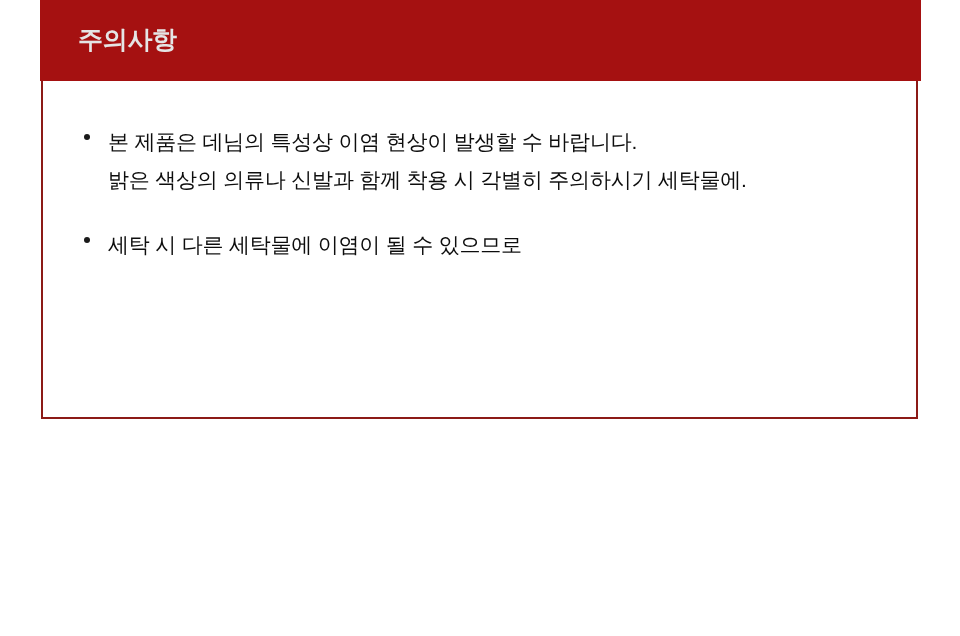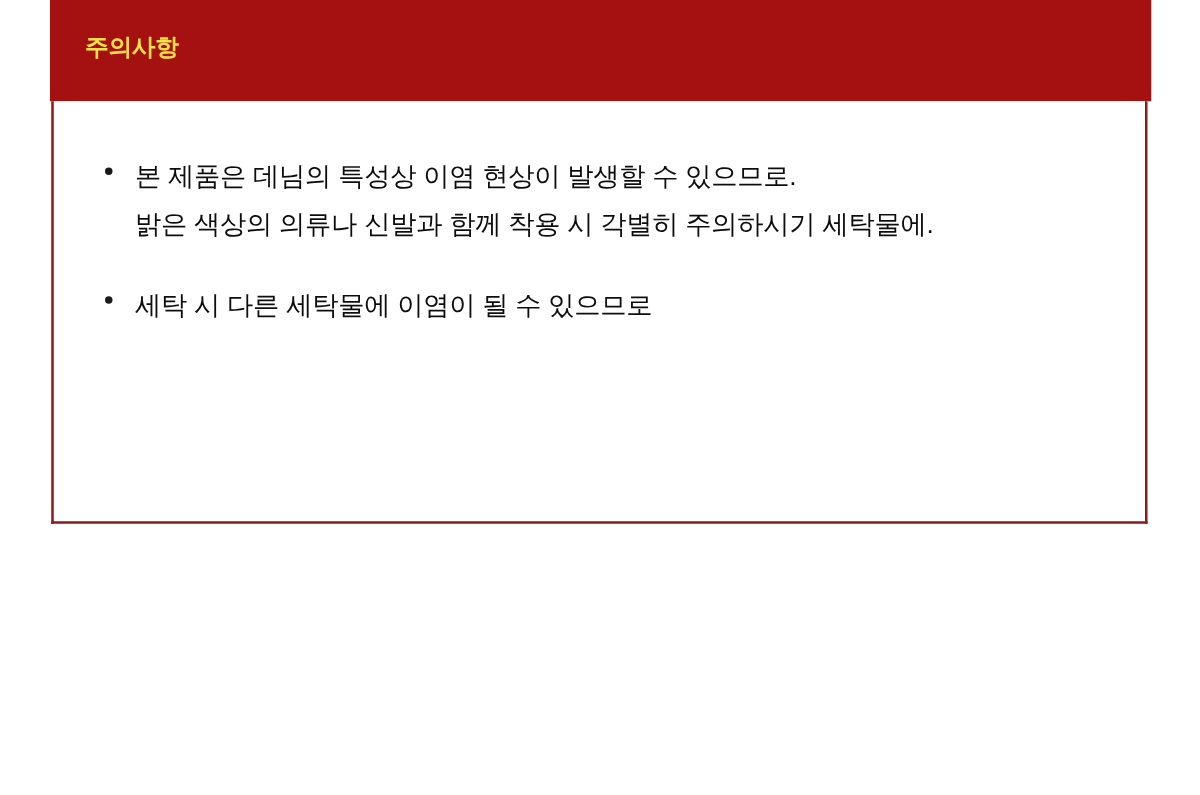--- a/index.html
+++ b/index.html
@@ -24,24 +24,24 @@
 
   
   #notice-header {
     position: relative;
     height: 81px;
     background: #a51111;
     box-sizing: border-box;
   }
   #notice-title {
     position: absolute;
-    left: 28px;
+    left: 38px;
     top: 22px;
-    color: #fde047;
-    font-size: 19px;
+    color: #e5e5e5;
+    font-size: 25px;
     font-weight: bold;
     letter-spacing: -0.3px;
     line-height: 34px;
     white-space: nowrap;
   }
 
   
   #notice-body {
     position: relative;
     margin-left: 1px;
@@ -91,21 +91,21 @@
 <div id="notice-panel">
 
   <div id="notice-header">
     <div id="notice-title">주의사항</div>
   </div>
 
   <div id="notice-body">
     <div id="notice-list">
         <div class="notice-item">
           <span class="bullet-marker"></span>
-          <span class="notice-line">본 제품은 데님의 특성상 이염 현상이 발생할 수 있으므로.</span>
+          <span class="notice-line">본 제품은 데님의 특성상 이염 현상이 발생할 수 바랍니다.</span>
           <span class="notice-line">밝은 색상의 의류나 신발과 함께 착용 시 각별히 주의하시기 세탁물에.</span>
         </div>
         <div class="notice-item">
           <span class="bullet-marker"></span>
           <span class="notice-line">세탁 시 다른 세탁물에 이염이 될 수 있으므로</span>
         </div>
       </div>
   </div>
 
 </div>

